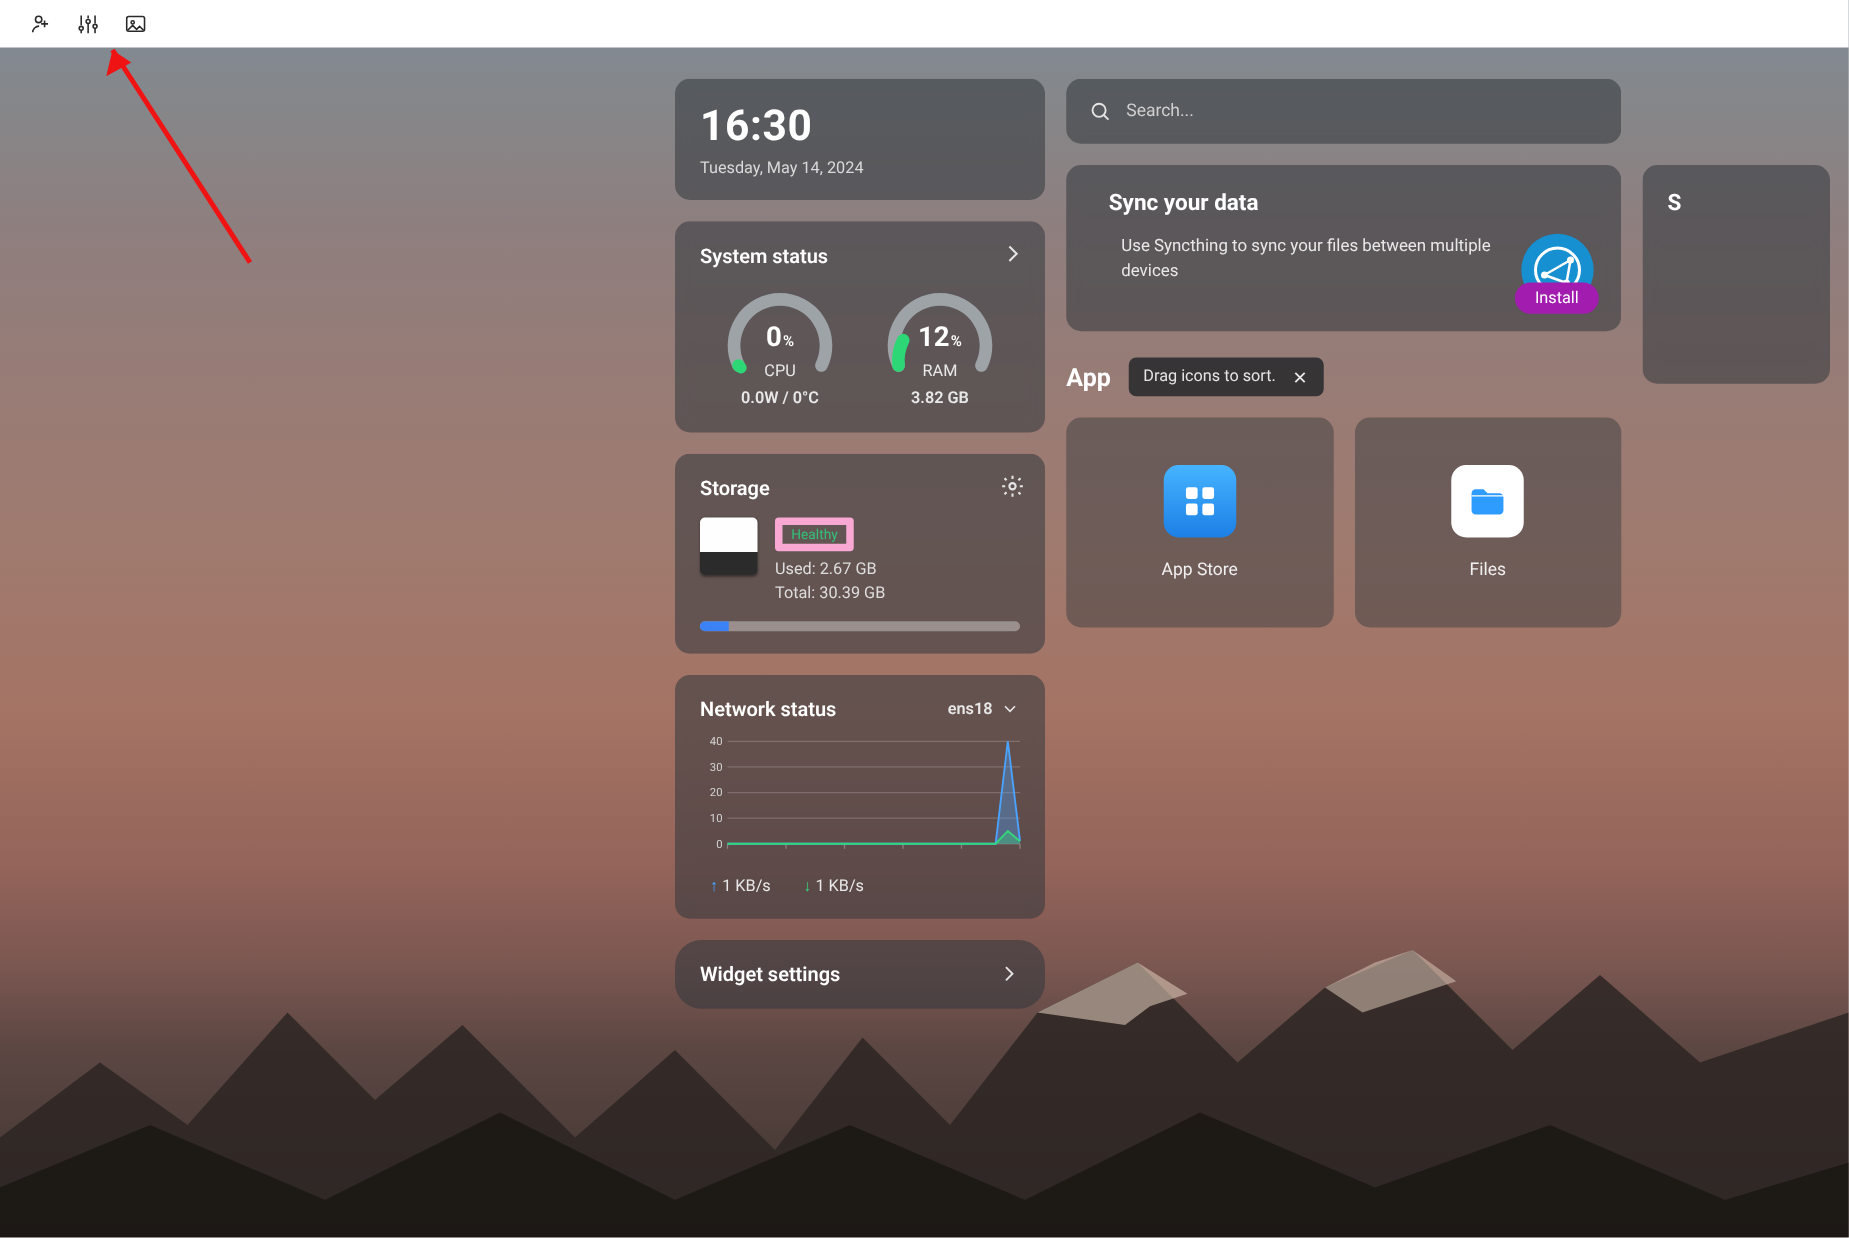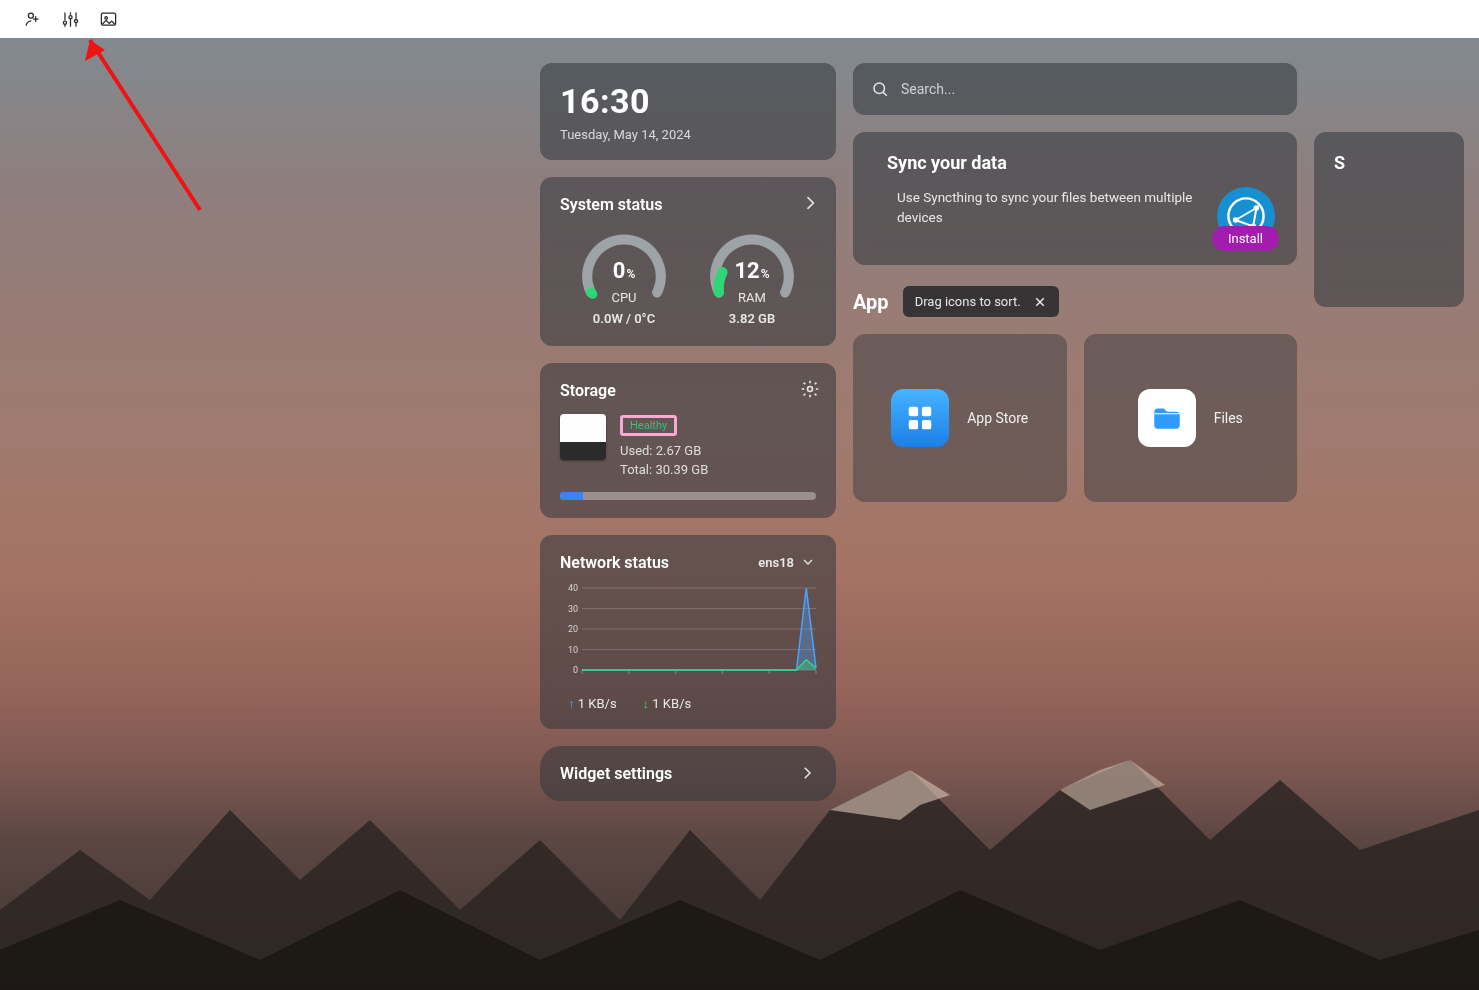--- a/index.html
+++ b/index.html
@@ -56,21 +56,21 @@
   .gwrap { text-align:center; }
   .gauge { position:relative; width:92px; height:60px; margin:0 auto 2px; }
   .gauge svg{ width:92px; height:92px; position:absolute; top:0; left:0;}
   .gauge .gval { position:absolute; top:30px; left:0; right:0; text-align:center; font-size:22px; font-weight:700;}
   .gauge .gval small{font-size:12px; font-weight:600; margin-left:1px;}
   .glabel { font-size:13px; color:#e8e8e8; }
   .gsub   { font-size:13px; color:#e8e8e8; margin-top:6px; font-weight:600;}
   
   .disk-row{ display:flex; gap:14px; margin-top:14px; align-items:flex-start;}
   .disk-icon{ width:46px; height:46px; background:linear-gradient(#fefefe 60%, #2b2b2b 60%); border-radius:4px; box-shadow:0 1px 2px rgba(0,0,0,.4);}
-  .badge-healthy{display:inline-block; border:3px solid #f9a8d4; color:#32c27a; font-size:11px; padding:1px 7px; border-radius:3px; margin-bottom:6px;}
+  .badge-healthy{display:inline-block; border:6px solid #f9a8d4; color:#32c27a; font-size:11px; padding:1px 7px; border-radius:3px; margin-bottom:6px;}
   .disk-meta{font-size:13px; color:#dedede; line-height:1.45;}
   .progress{height:8px; border-radius:4px; background:rgba(255,255,255,.35); margin-top:12px; overflow:hidden;}
   .progress>div{height:100%; background:#3b82f6;}
   
   .net-head{display:flex; justify-content:space-between; align-items:center;}
   .net-iface{display:flex; align-items:center; gap:6px; font-size:13px; font-weight:600; color:#e8e8e8; cursor:pointer;}
   .net-chart{ margin-top:12px; width:260px; height:100px; position:relative;}
   .net-chart svg{width:100%; height:100%;}
   .net-legend{margin-top:12px; font-size:13px; color:#e8e8e8; display:flex; gap:26px; padding-left:8px;}
   .arrowup{color:#4aa3ff;} .arrowdn{color:#34d67a;}
@@ -89,21 +89,21 @@
   .sync-logo{width:58px;height:58px; border-radius:50%; background:#1690d0; display:flex; align-items:center; justify-content:center;}
   .sync-logo svg{width:40px;height:40px;}
   .install-btn{ position:absolute; right:18px; bottom:14px; background:#a21caf; color:#fff; border:none; border-radius:14px; font-size:13px; padding:5px 16px; cursor:pointer;}
   
   .app-head{display:flex; align-items:center; gap:14px; margin-top:4px; margin-bottom:0;}
   .app-head h2{font-size:20px; font-weight:700; color:#fff;}
   .tooltip{ background:rgba(38,40,44,.85); color:#e5e5e5; font-size:13px; padding:8px 12px; border-radius:6px; display:flex; align-items:center; gap:12px;}
   .tooltip .close{width:14px;height:14px; cursor:pointer; display:flex;align-items:center;justify-content:center;}
   .tooltip .close svg{stroke:#e5e5e5; stroke-width:2;}
   .apps-grid{display:flex; gap:17px;}
-  .app-tile{flex:1; height:168px; border-radius:12px; background:rgba(50,55,60,.45); display:flex; flex-direction:row; align-items:center; justify-content:center; gap:18px; cursor:pointer;}
+  .app-tile{flex:1; height:168px; border-radius:12px; background:rgba(50,55,60,.45); display:flex; flex-direction:column; align-items:center; justify-content:center; gap:18px; cursor:pointer;}
   .app-icon{width:58px;height:58px; border-radius:12px; display:flex; align-items:center; justify-content:center;}
   .appstore-bg{background:linear-gradient(180deg,#46b4ff,#1c7fe6);}
   .files-bg{background:#ffffff;}
   .app-label{font-size:14px; color:#f0f0f0;}
   
   .cut-card{ padding:20px 0 20px 20px; overflow:hidden;}
   .cut-title{font-size:18px; font-weight:700;}
 </style>
 </head>
 <body>

